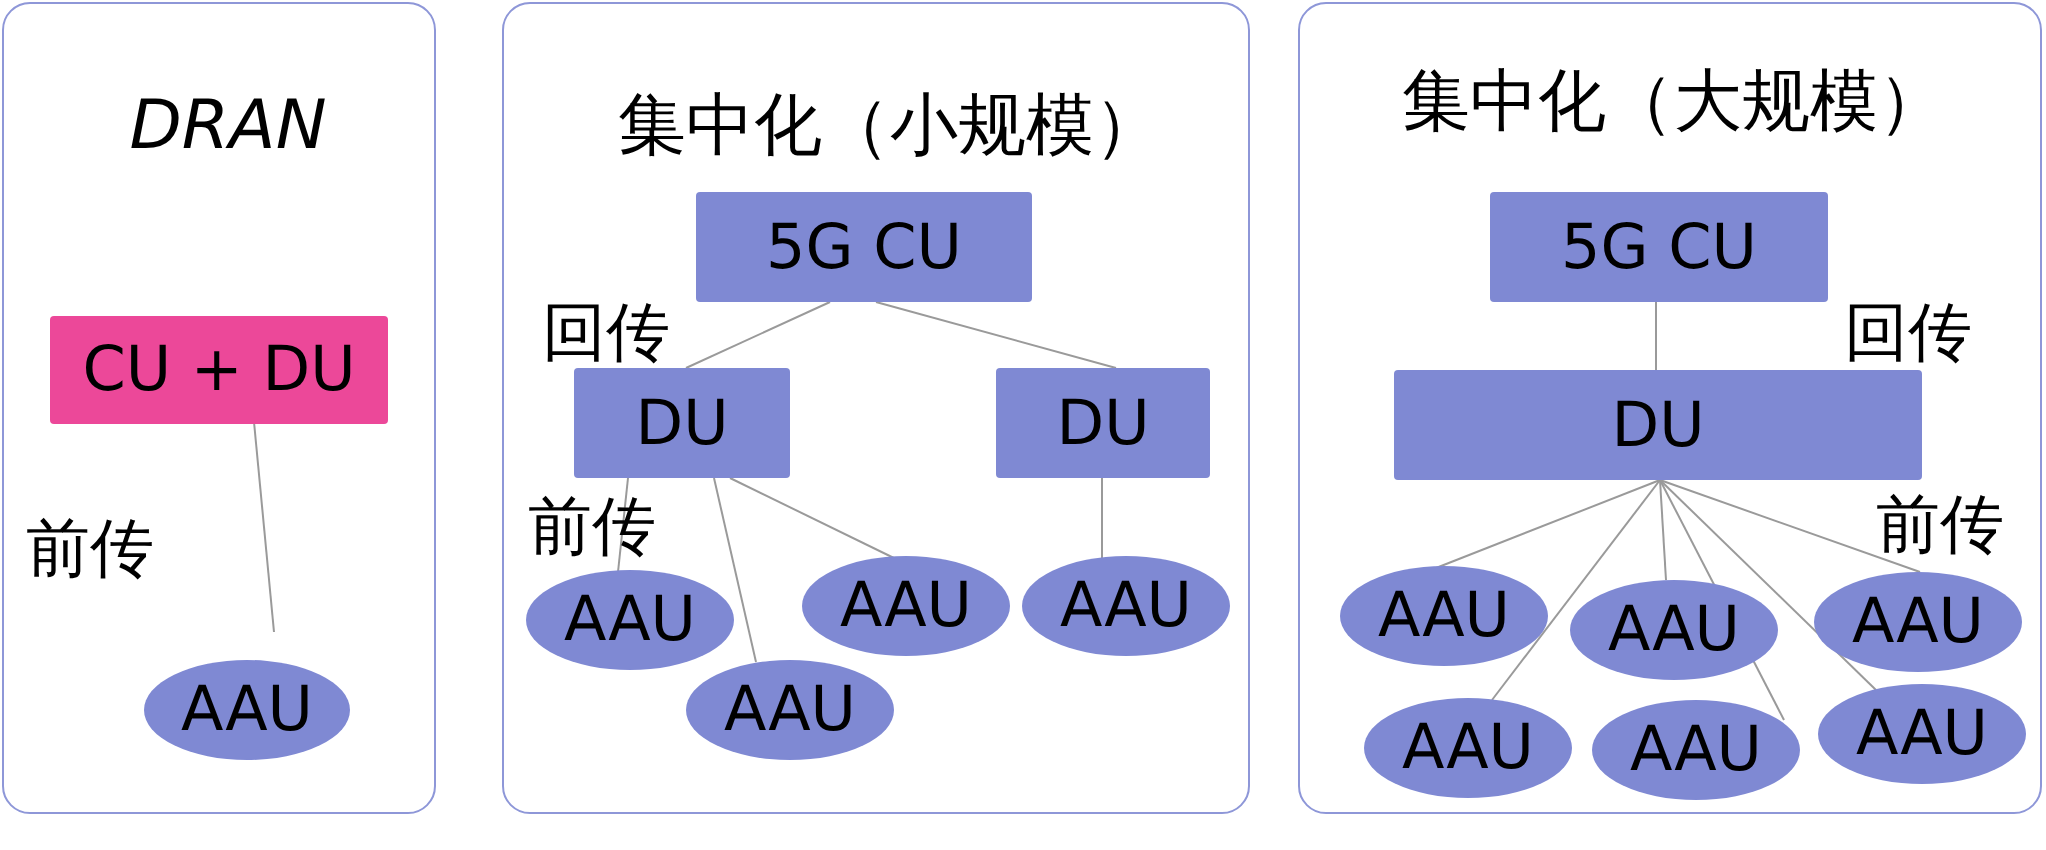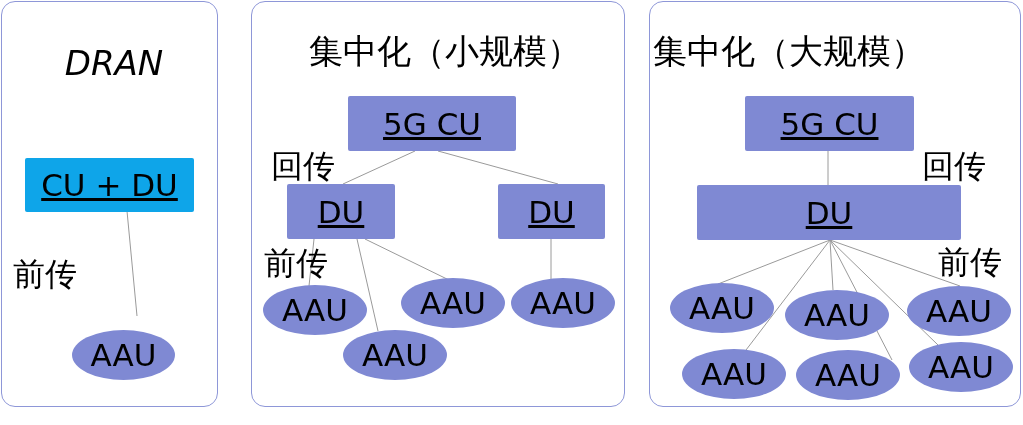--- a/index.html
+++ b/index.html
@@ -1,21 +1,21 @@
 <!DOCTYPE html>
 <html><head>
   <meta charset="utf-8">
   <style>
     html, body { margin: 0; padding: 0; background: #ffffff; }
     body { width: 1023px; height: 425px; position: relative; overflow: hidden;
            font-family: "DejaVu Sans", "Liberation Sans", sans-serif; color: #000; }
     .panel { position: absolute; border: 1.5px solid #8e97d8; border-radius: 14px; box-sizing: border-box; background: #fff; }
     .title { position: absolute; font-size: 34px; white-space: nowrap; transform: translateX(-50%); line-height: 1; }
     .box { position: absolute; background: #7f89d3; display: flex; align-items: center; justify-content: center;
-           font-size: 31px; border-radius: 2px; white-space: nowrap; text-decoration: underline; }
+           font-size: 31px; border-radius: 2px; white-space: nowrap; }
     .oval { position: absolute; background: #7f89d3; border-radius: 50%; display: flex; align-items: center;
             justify-content: center; font-size: 31px; white-space: nowrap; }
     .lbl { position: absolute; font-size: 32px; white-space: nowrap; line-height: 1; }
     svg.links { position: absolute; left: 0; top: 0; width: 1023px; height: 425px; pointer-events: none; }
     svg.links line { stroke: #9a9a9a; stroke-width: 1; }
   </style>
 </head>
 <body>
 
 <div class="panel" style="left: 1px; top: 1px; width: 217px; height: 406px; border-color: rgb(142, 151, 216);"></div>
@@ -36,36 +36,36 @@
   <line x1="828" y1="151" x2="828" y2="185"></line>
   <line x1="830" y1="240" x2="718" y2="284"></line>
   <line x1="830" y1="240" x2="746" y2="350"></line>
   <line x1="830" y1="240" x2="833" y2="290"></line>
   <line x1="830" y1="240" x2="892" y2="360"></line>
   <line x1="830" y1="240" x2="960" y2="286"></line>
   <line x1="830" y1="240" x2="938" y2="345"></line>
 </svg>
 
 <div class="title" style="left:114px;top:46px;font-style:italic;">DRAN</div>
-<div class="box" style="left: 25px; top: 158px; width: 169px; height: 54px; background: #0ea5e9;">CU + DU</div>
+<div class="box" style="left: 25px; top: 158px; width: 169px; height: 54px; background: #ec4899;">CU + DU</div>
 <div class="lbl" style="left:13px;top:258px;">前传</div>
 <div class="oval" style="left: 72px; top: 330px; width: 103px; height: 50px; background: rgb(127, 137, 211);">AAU</div>
 
-<div class="title" style="left:445px;top:34px;">集中化（小规模）</div>
+<div class="title" style="left:445px;top:46px;">集中化（小规模）</div>
 <div class="box" style="left: 348px; top: 96px; width: 168px; height: 55px; background: rgb(127, 137, 211);">5G CU</div>
 <div class="lbl" style="left:271px;top:150px;">回传</div>
 <div class="box" style="left: 287px; top: 184px; width: 108px; height: 55px; background: rgb(127, 137, 211);">DU</div>
 <div class="box" style="left: 498px; top: 184px; width: 107px; height: 55px; background: rgb(127, 137, 211);">DU</div>
 <div class="lbl" style="left:264px;top:247px;">前传</div>
 <div class="oval" style="left: 263px; top: 285px; width: 104px; height: 50px; background: rgb(127, 137, 211);">AAU</div>
 <div class="oval" style="left: 343px; top: 330px; width: 104px; height: 50px; background: rgb(127, 137, 211);">AAU</div>
 <div class="oval" style="left: 401px; top: 278px; width: 104px; height: 50px; background: rgb(127, 137, 211);">AAU</div>
 <div class="oval" style="left: 511px; top: 278px; width: 104px; height: 50px; background: rgb(127, 137, 211);">AAU</div>
 
-<div class="title" style="left:789px;top:34px;">集中化（大规模）</div>
+<div class="title" style="left:837px;top:34px;">集中化（大规模）</div>
 <div class="box" style="left: 745px; top: 96px; width: 169px; height: 55px; background: rgb(127, 137, 211);">5G CU</div>
 <div class="lbl" style="left:922px;top:150px;">回传</div>
 <div class="box" style="left: 697px; top: 185px; width: 264px; height: 55px; background: rgb(127, 137, 211);">DU</div>
 <div class="lbl" style="left:938px;top:246px;">前传</div>
 <div class="oval" style="left: 670px; top: 283px; width: 104px; height: 50px; background: rgb(127, 137, 211);">AAU</div>
 <div class="oval" style="left: 785px; top: 290px; width: 104px; height: 50px; background: rgb(127, 137, 211);">AAU</div>
 <div class="oval" style="left: 907px; top: 286px; width: 104px; height: 50px; background: rgb(127, 137, 211);">AAU</div>
 <div class="oval" style="left: 682px; top: 349px; width: 104px; height: 50px; background: rgb(127, 137, 211);">AAU</div>
 <div class="oval" style="left: 796px; top: 350px; width: 104px; height: 50px; background: rgb(127, 137, 211);">AAU</div>
 <div class="oval" style="left: 909px; top: 342px; width: 104px; height: 50px; background: rgb(127, 137, 211);">AAU</div>

